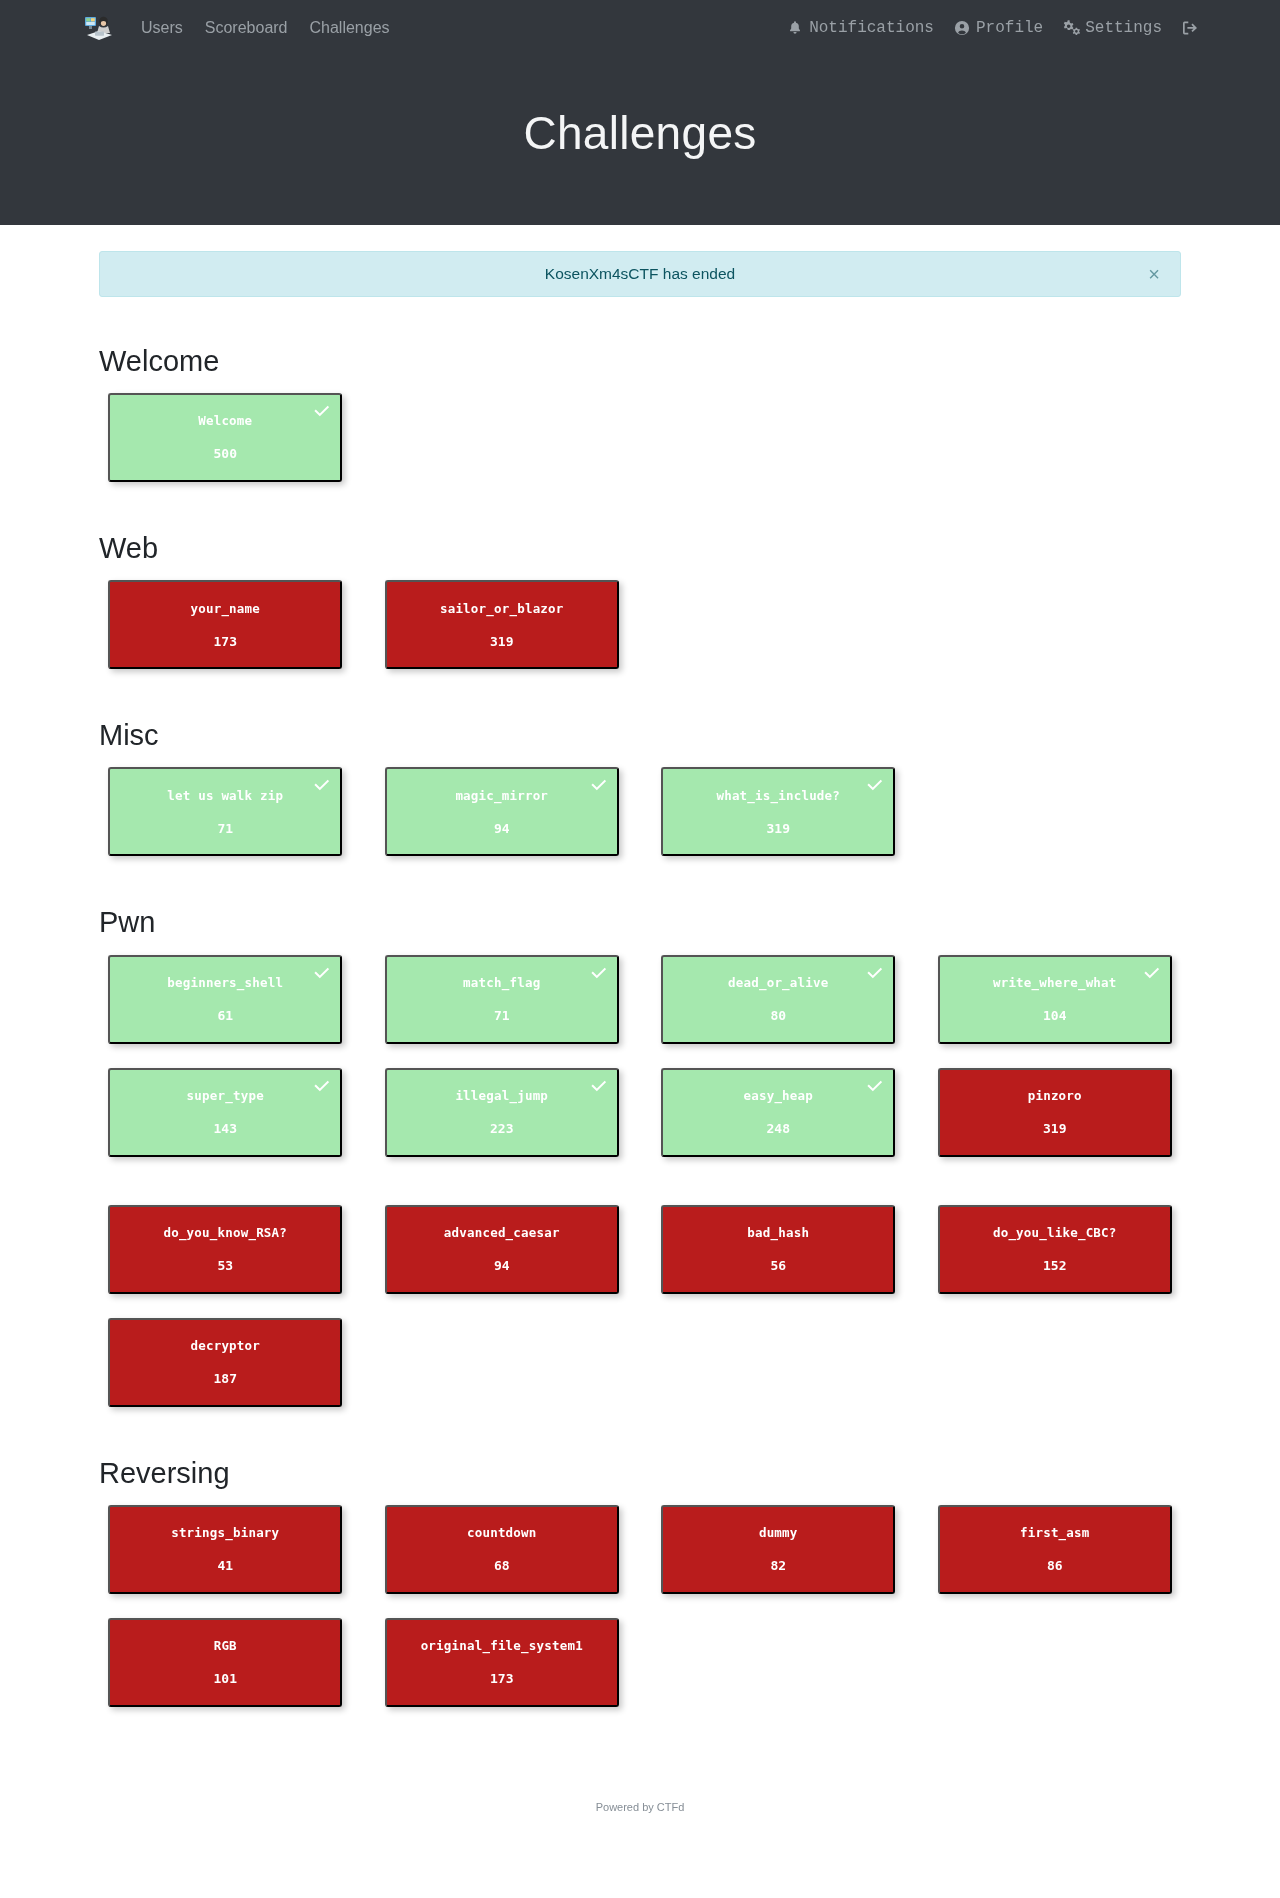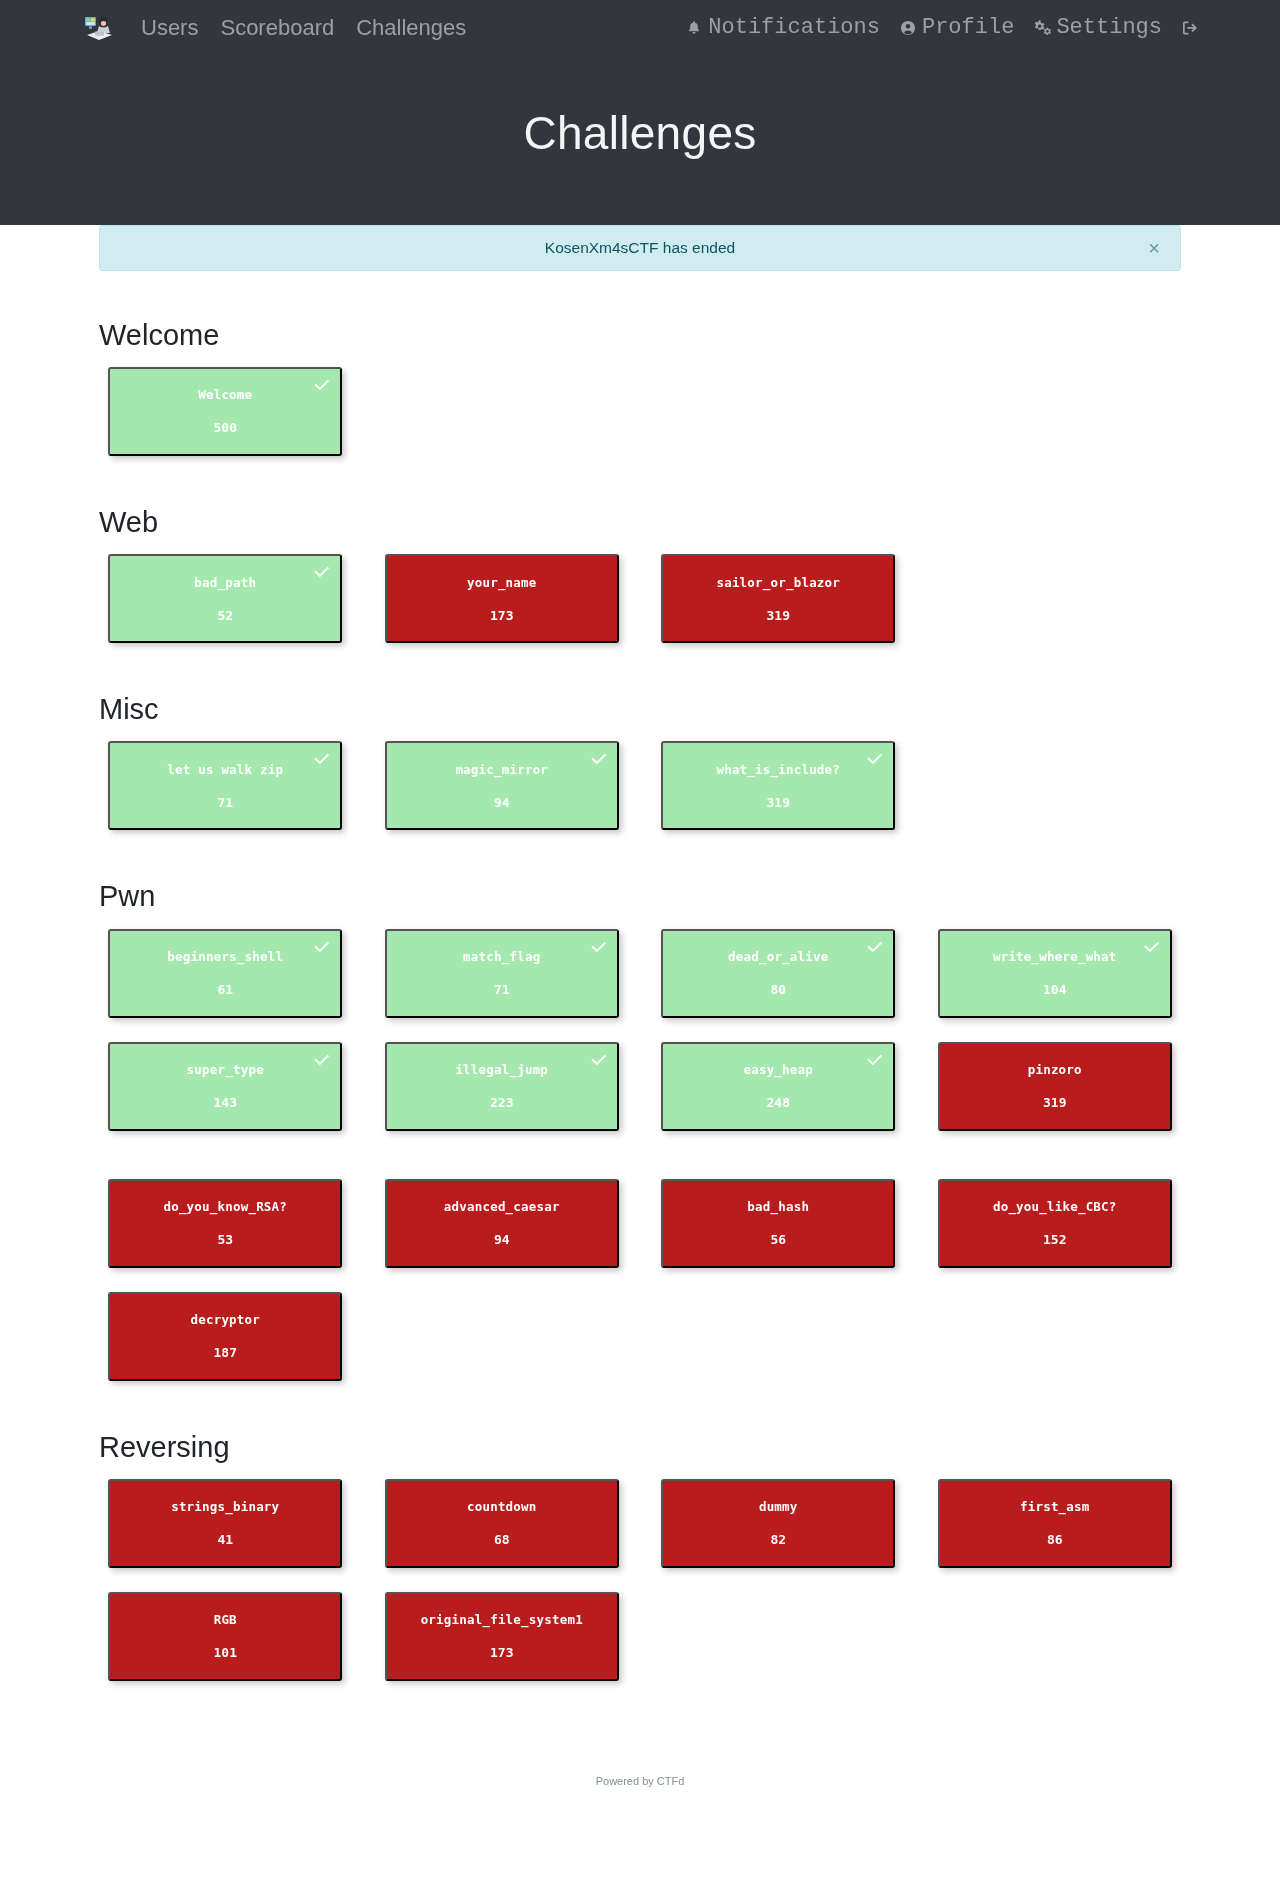--- a/index.html
+++ b/index.html
@@ -34,21 +34,21 @@
   }
   .brand {
     width: 30px;
     height: 32px;
     display: block;
     margin-right: 16px;
     flex: none;
   }
   .nav-link {
     color: #9aa0a6;
-    font-size: 22px;
+    font-size: 16px;
     text-decoration: none;
     padding: 0 11px;
     line-height: 56px;
     white-space: nowrap;
   }
   .nav-right {
     position: absolute;
     right: 72px;
     top: 0;
     height: 56px;
@@ -85,21 +85,21 @@
     letter-spacing: 0.3px;
     line-height: 1.1;
   }
 
   
   .container {
     width: 1112px;
     margin: 0 auto;
     padding: 0 15px;
   }
-  .alert-wrap { }
+  .alert-wrap { padding-top: 26px; }
   .alert {
     background: #d1ecf1;
     border: 1px solid #bee5eb;
     color: #0c5460;
     border-radius: 3px;
     padding: 13px 20px;
     font-size: 15.5px;
     text-align: center;
     position: relative;
   }
@@ -290,31 +290,20 @@
                 </svg>
               </span>
             </button>
           </div>
         </div>
       </div>
       <div class="category">
         <h3 class="cat-title">Web</h3>
         <div class="card-row">
           <div class="card-col">
-            <button class="chal-card solved">
-              <div class="chal-name">bad_path</div>
-              <div class="chal-value">52</div>
-              <span class="solve-check">
-                <svg viewBox="0 0 16 16" width="15" height="15">
-                  <path d="M14.6 2.8L6.2 11.2 1.9 6.9.4 8.4l5.8 5.8L16.1 4.3z" fill="#ffffff"></path>
-                </svg>
-              </span>
-            </button>
-          </div>
-          <div class="card-col">
             <button class="chal-card unsolved">
               <div class="chal-name">your_name</div>
               <div class="chal-value">173</div>
             </button>
           </div>
           <div class="card-col">
             <button class="chal-card unsolved">
               <div class="chal-name">sailor_or_blazor</div>
               <div class="chal-value">319</div>
             </button>

